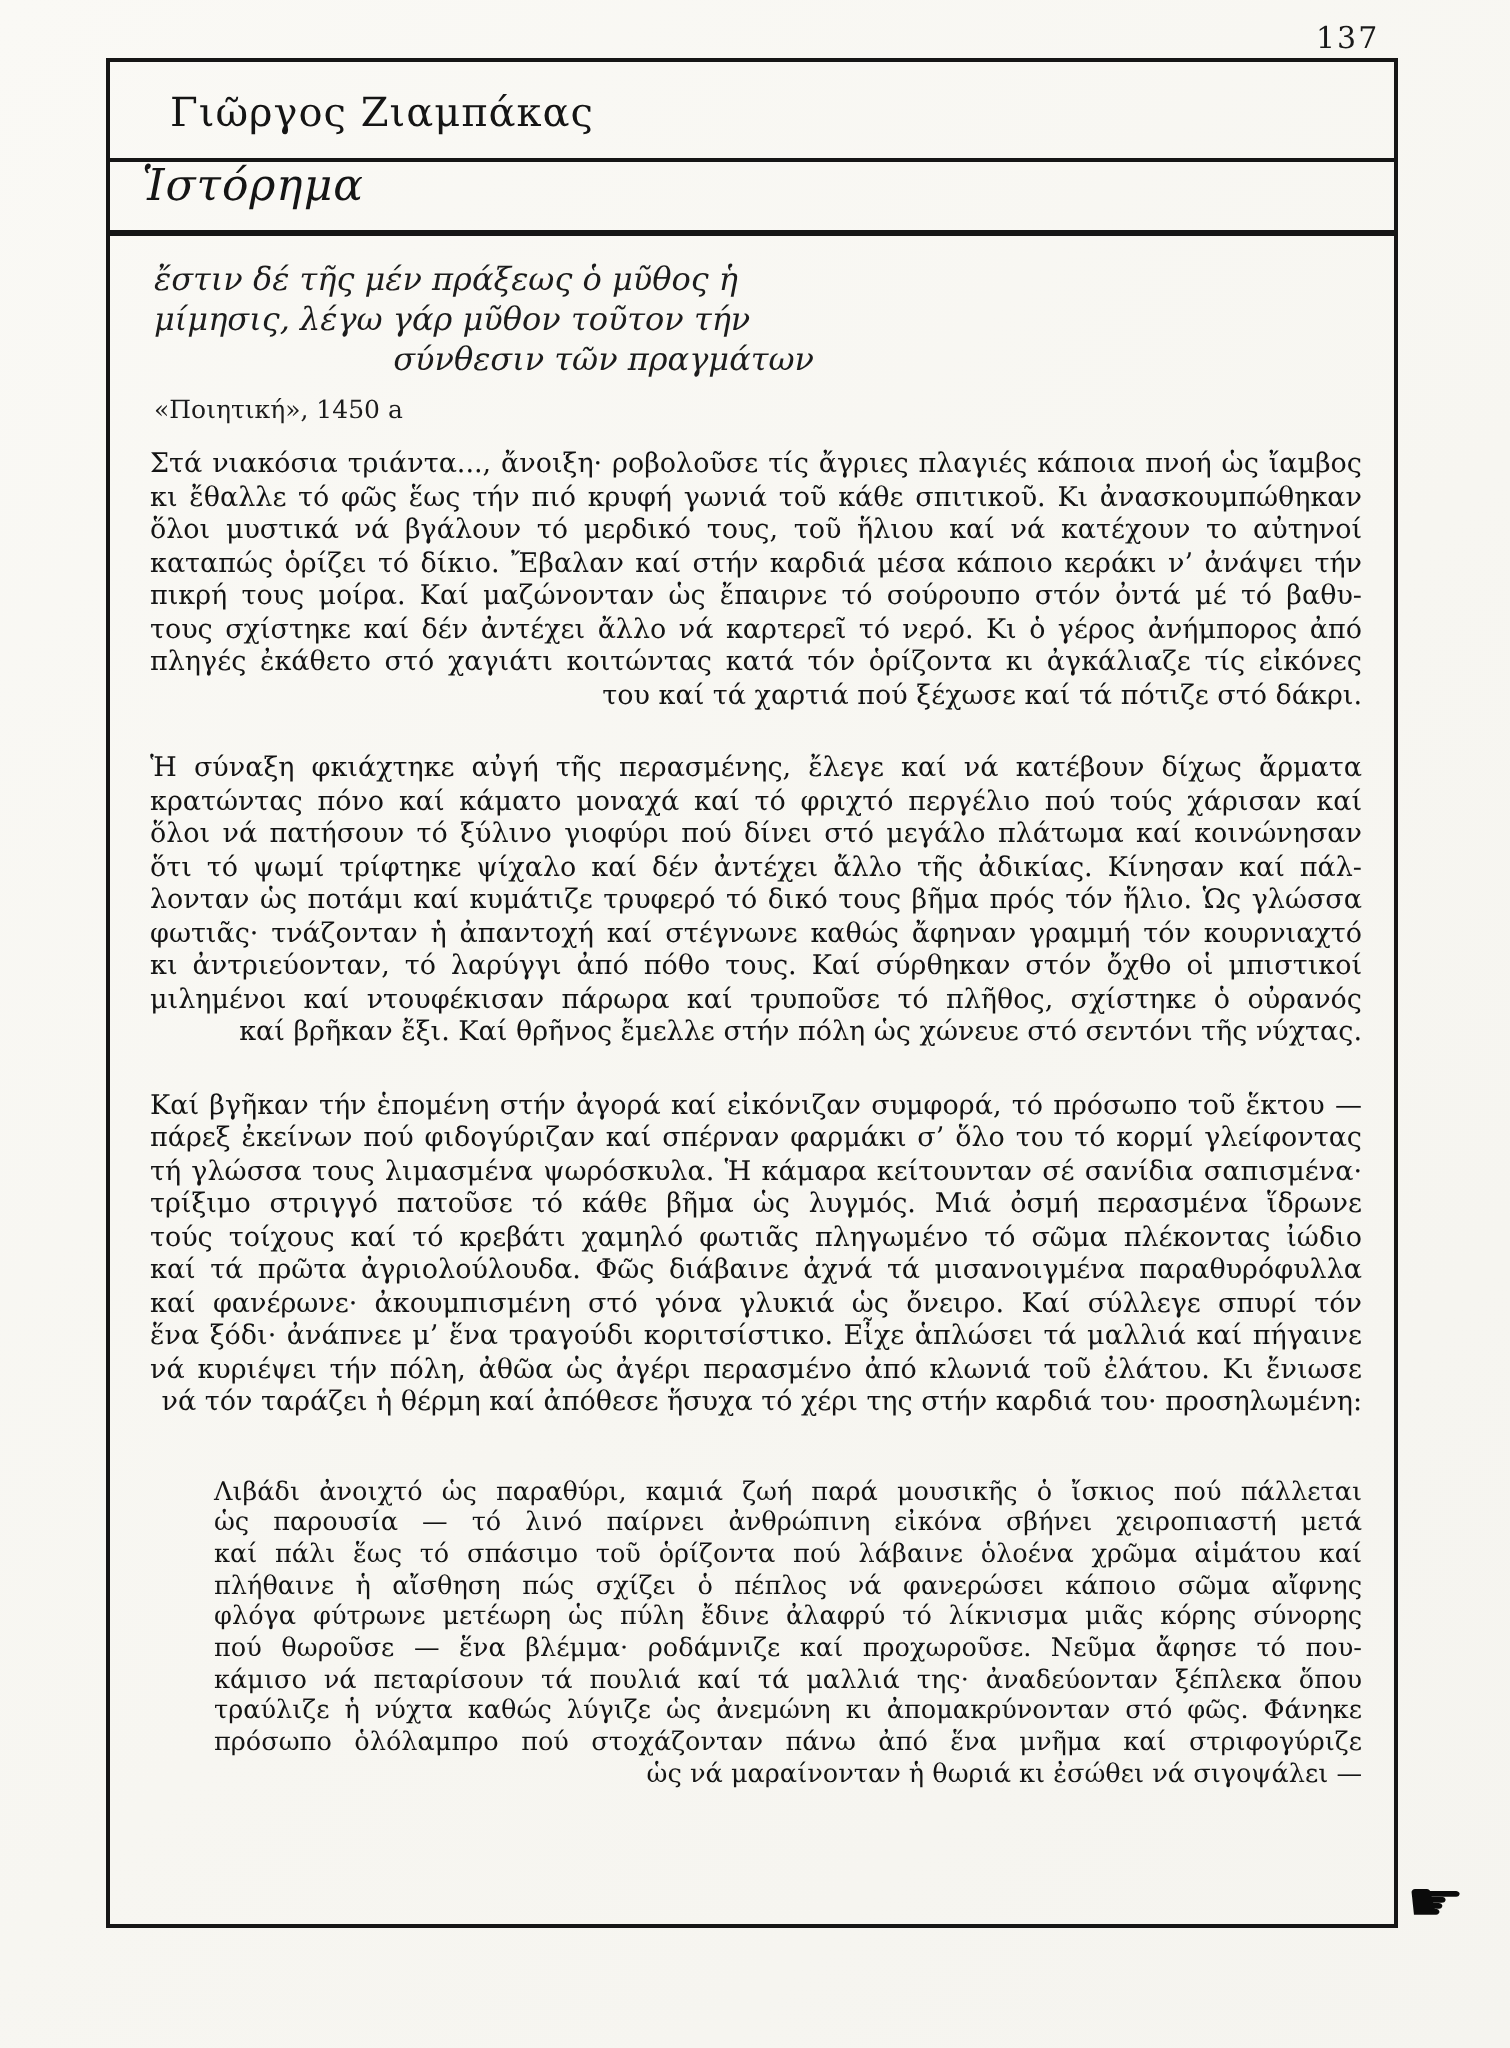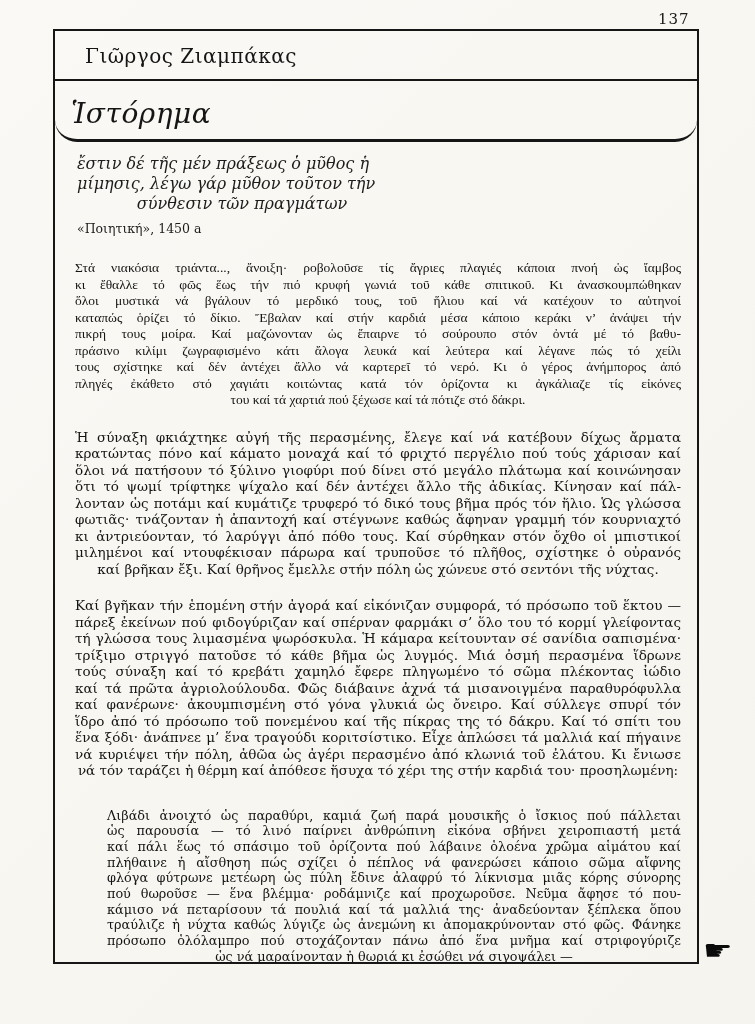--- a/index.html
+++ b/index.html
@@ -35,26 +35,25 @@
     overflow: hidden;
     background: transparent;
   }
   .author-strip {
     padding: 13px 10px 11px 30px;
     border-bottom: 2px solid #161616;
     font-size: 20px;
     letter-spacing: 0.5px;
   }
   .title-strip {
-    padding: 16px 10px 9px 16px;
+    padding: 0 10px 9px 16px;
     border-bottom: 3px solid #161616;
-    font-size: 28px;
+    font-size: 22px;
     font-style: italic;
     letter-spacing: 0.5px;
-    border-radius: 22px;
   }
   .content {
     padding: 0 16px 0 20px;
   }
   .epigraph {
     margin: 12px 0 0 2px;
     font-size: 16px;
     font-style: italic;
     line-height: 20px;
     color: #1c1c1c;
@@ -65,28 +64,28 @@
     margin: 7px 0 0 2px;
     font-size: 12.5px;
     color: #1c1c1c;
   }
   .paragraph {
     margin-top: 20px;
     font-size: 13.5px;
     line-height: 16.5px;
     color: #141414;
   }
-  .paragraph.first { margin-top: 24px; font-family: Liberation Serif, serif; }
+  .paragraph.first { margin-top: 12px; }
   .line {
     text-align: justify;
     text-align-last: justify;
     white-space: normal;
   }
   .line.last {
-    text-align: center;
+    text-align: right;
     text-align-last: auto;
   }
   .blockquote {
     margin: 29px 0 0 32px;
     font-size: 12.8px;
     line-height: 15.7px;
     color: #141414;
   }
   .manicule {
     position: absolute;
@@ -125,21 +124,20 @@
         </div>
 
       <div class="epigraph-source">«Ποιητική», 1450 a</div>
 
       <div class="paragraph first">
           <div class="line">Στά νιακόσια τριάντα..., ἄνοιξη· ροβολοῦσε τίς ἄγριες πλαγιές κάποια πνοή ὡς ἴαμβος</div>
           <div class="line">κι ἔθαλλε τό φῶς ἕως τήν πιό κρυφή γωνιά τοῦ κάθε σπιτικοῦ. Κι ἀνασκουμπώθηκαν</div>
           <div class="line">ὅλοι μυστικά νά βγάλουν τό μερδικό τους, τοῦ ἥλιου καί νά κατέχουν το αὐτηνοί</div>
           <div class="line">καταπώς ὁρίζει τό δίκιο. Ἔβαλαν καί στήν καρδιά μέσα κάποιο κεράκι ν’ ἀνάψει τήν</div>
           <div class="line">πικρή τους μοίρα. Καί μαζώνονταν ὡς ἔπαιρνε τό σούρουπο στόν ὀντά μέ τό βαθυ-</div>
-          <div class="line">πράσινο κιλίμι ζωγραφισμένο κάτι ἄλογα λευκά καί λεύτερα καί λέγανε πώς τό χείλι</div>
           <div class="line">τους σχίστηκε καί δέν ἀντέχει ἄλλο νά καρτερεῖ τό νερό. Κι ὁ γέρος ἀνήμπορος ἀπό</div>
           <div class="line">πληγές ἐκάθετο στό χαγιάτι κοιτώντας κατά τόν ὁρίζοντα κι ἀγκάλιαζε τίς εἰκόνες</div>
           <div class="line last">του καί τά χαρτιά πού ξέχωσε καί τά πότιζε στό δάκρι.</div>
         </div>
 
       <div class="paragraph">
           <div class="line">Ἡ σύναξη φκιάχτηκε αὐγή τῆς περασμένης, ἔλεγε καί νά κατέβουν δίχως ἄρματα</div>
           <div class="line">κρατώντας πόνο καί κάματο μοναχά καί τό φριχτό περγέλιο πού τούς χάρισαν καί</div>
           <div class="line">ὅλοι νά πατήσουν τό ξύλινο γιοφύρι πού δίνει στό μεγάλο πλάτωμα καί κοινώνησαν</div>
           <div class="line">ὅτι τό ψωμί τρίφτηκε ψίχαλο καί δέν ἀντέχει ἄλλο τῆς ἀδικίας. Κίνησαν καί πάλ-</div>
@@ -148,24 +146,23 @@
           <div class="line">κι ἀντριεύονταν, τό λαρύγγι ἀπό πόθο τους. Καί σύρθηκαν στόν ὄχθο οἱ μπιστικοί</div>
           <div class="line">μιλημένοι καί ντουφέκισαν πάρωρα καί τρυποῦσε τό πλῆθος, σχίστηκε ὁ οὐρανός</div>
           <div class="line last">καί βρῆκαν ἔξι. Καί θρῆνος ἔμελλε στήν πόλη ὡς χώνευε στό σεντόνι τῆς νύχτας.</div>
         </div>
 
       <div class="paragraph">
           <div class="line">Καί βγῆκαν τήν ἑπομένη στήν ἀγορά καί εἰκόνιζαν συμφορά, τό πρόσωπο τοῦ ἕκτου —</div>
           <div class="line">πάρεξ ἐκείνων πού φιδογύριζαν καί σπέρναν φαρμάκι σ’ ὅλο του τό κορμί γλείφοντας</div>
           <div class="line">τή γλώσσα τους λιμασμένα ψωρόσκυλα. Ἡ κάμαρα κείτουνταν σέ σανίδια σαπισμένα·</div>
           <div class="line">τρίξιμο στριγγό πατοῦσε τό κάθε βῆμα ὡς λυγμός. Μιά ὀσμή περασμένα ἵδρωνε</div>
-          <div class="line">τούς σύναξη καί τό κρεβάτι χαμηλό ἔφερε πληγωμένο τό σῶμα πλέκοντας ἰώδιο</div>
+          <div class="line">τούς τοίχους καί τό κρεβάτι χαμηλό φωτιᾶς πληγωμένο τό σῶμα πλέκοντας ἰώδιο</div>
           <div class="line">καί τά πρῶτα ἀγριολούλουδα. Φῶς διάβαινε ἀχνά τά μισανοιγμένα παραθυρόφυλλα</div>
           <div class="line">καί φανέρωνε· ἀκουμπισμένη στό γόνα γλυκιά ὡς ὄνειρο. Καί σύλλεγε σπυρί τόν</div>
-          <div class="line">ἵδρο ἀπό τό πρόσωπο τοῦ πονεμένου καί τῆς πίκρας της τό δάκρυ. Καί τό σπίτι του</div>
           <div class="line">ἕνα ξόδι· ἀνάπνεε μ’ ἕνα τραγούδι κοριτσίστικο. Εἶχε ἁπλώσει τά μαλλιά καί πήγαινε</div>
           <div class="line">νά κυριέψει τήν πόλη, ἀθῶα ὡς ἀγέρι περασμένο ἀπό κλωνιά τοῦ ἐλάτου. Κι ἔνιωσε</div>
           <div class="line last">νά τόν ταράζει ἡ θέρμη καί ἀπόθεσε ἥσυχα τό χέρι της στήν καρδιά του· προσηλωμένη:</div>
         </div>
 
       <div class="paragraph blockquote">
           <div class="line">Λιβάδι ἀνοιχτό ὡς παραθύρι, καμιά ζωή παρά μουσικῆς ὁ ἴσκιος πού πάλλεται</div>
           <div class="line">ὡς παρουσία — τό λινό παίρνει ἀνθρώπινη εἰκόνα σβήνει χειροπιαστή μετά</div>
           <div class="line">καί πάλι ἕως τό σπάσιμο τοῦ ὁρίζοντα πού λάβαινε ὁλοένα χρῶμα αἱμάτου καί</div>
           <div class="line">πλήθαινε ἡ αἴσθηση πώς σχίζει ὁ πέπλος νά φανερώσει κάποιο σῶμα αἴφνης</div>

